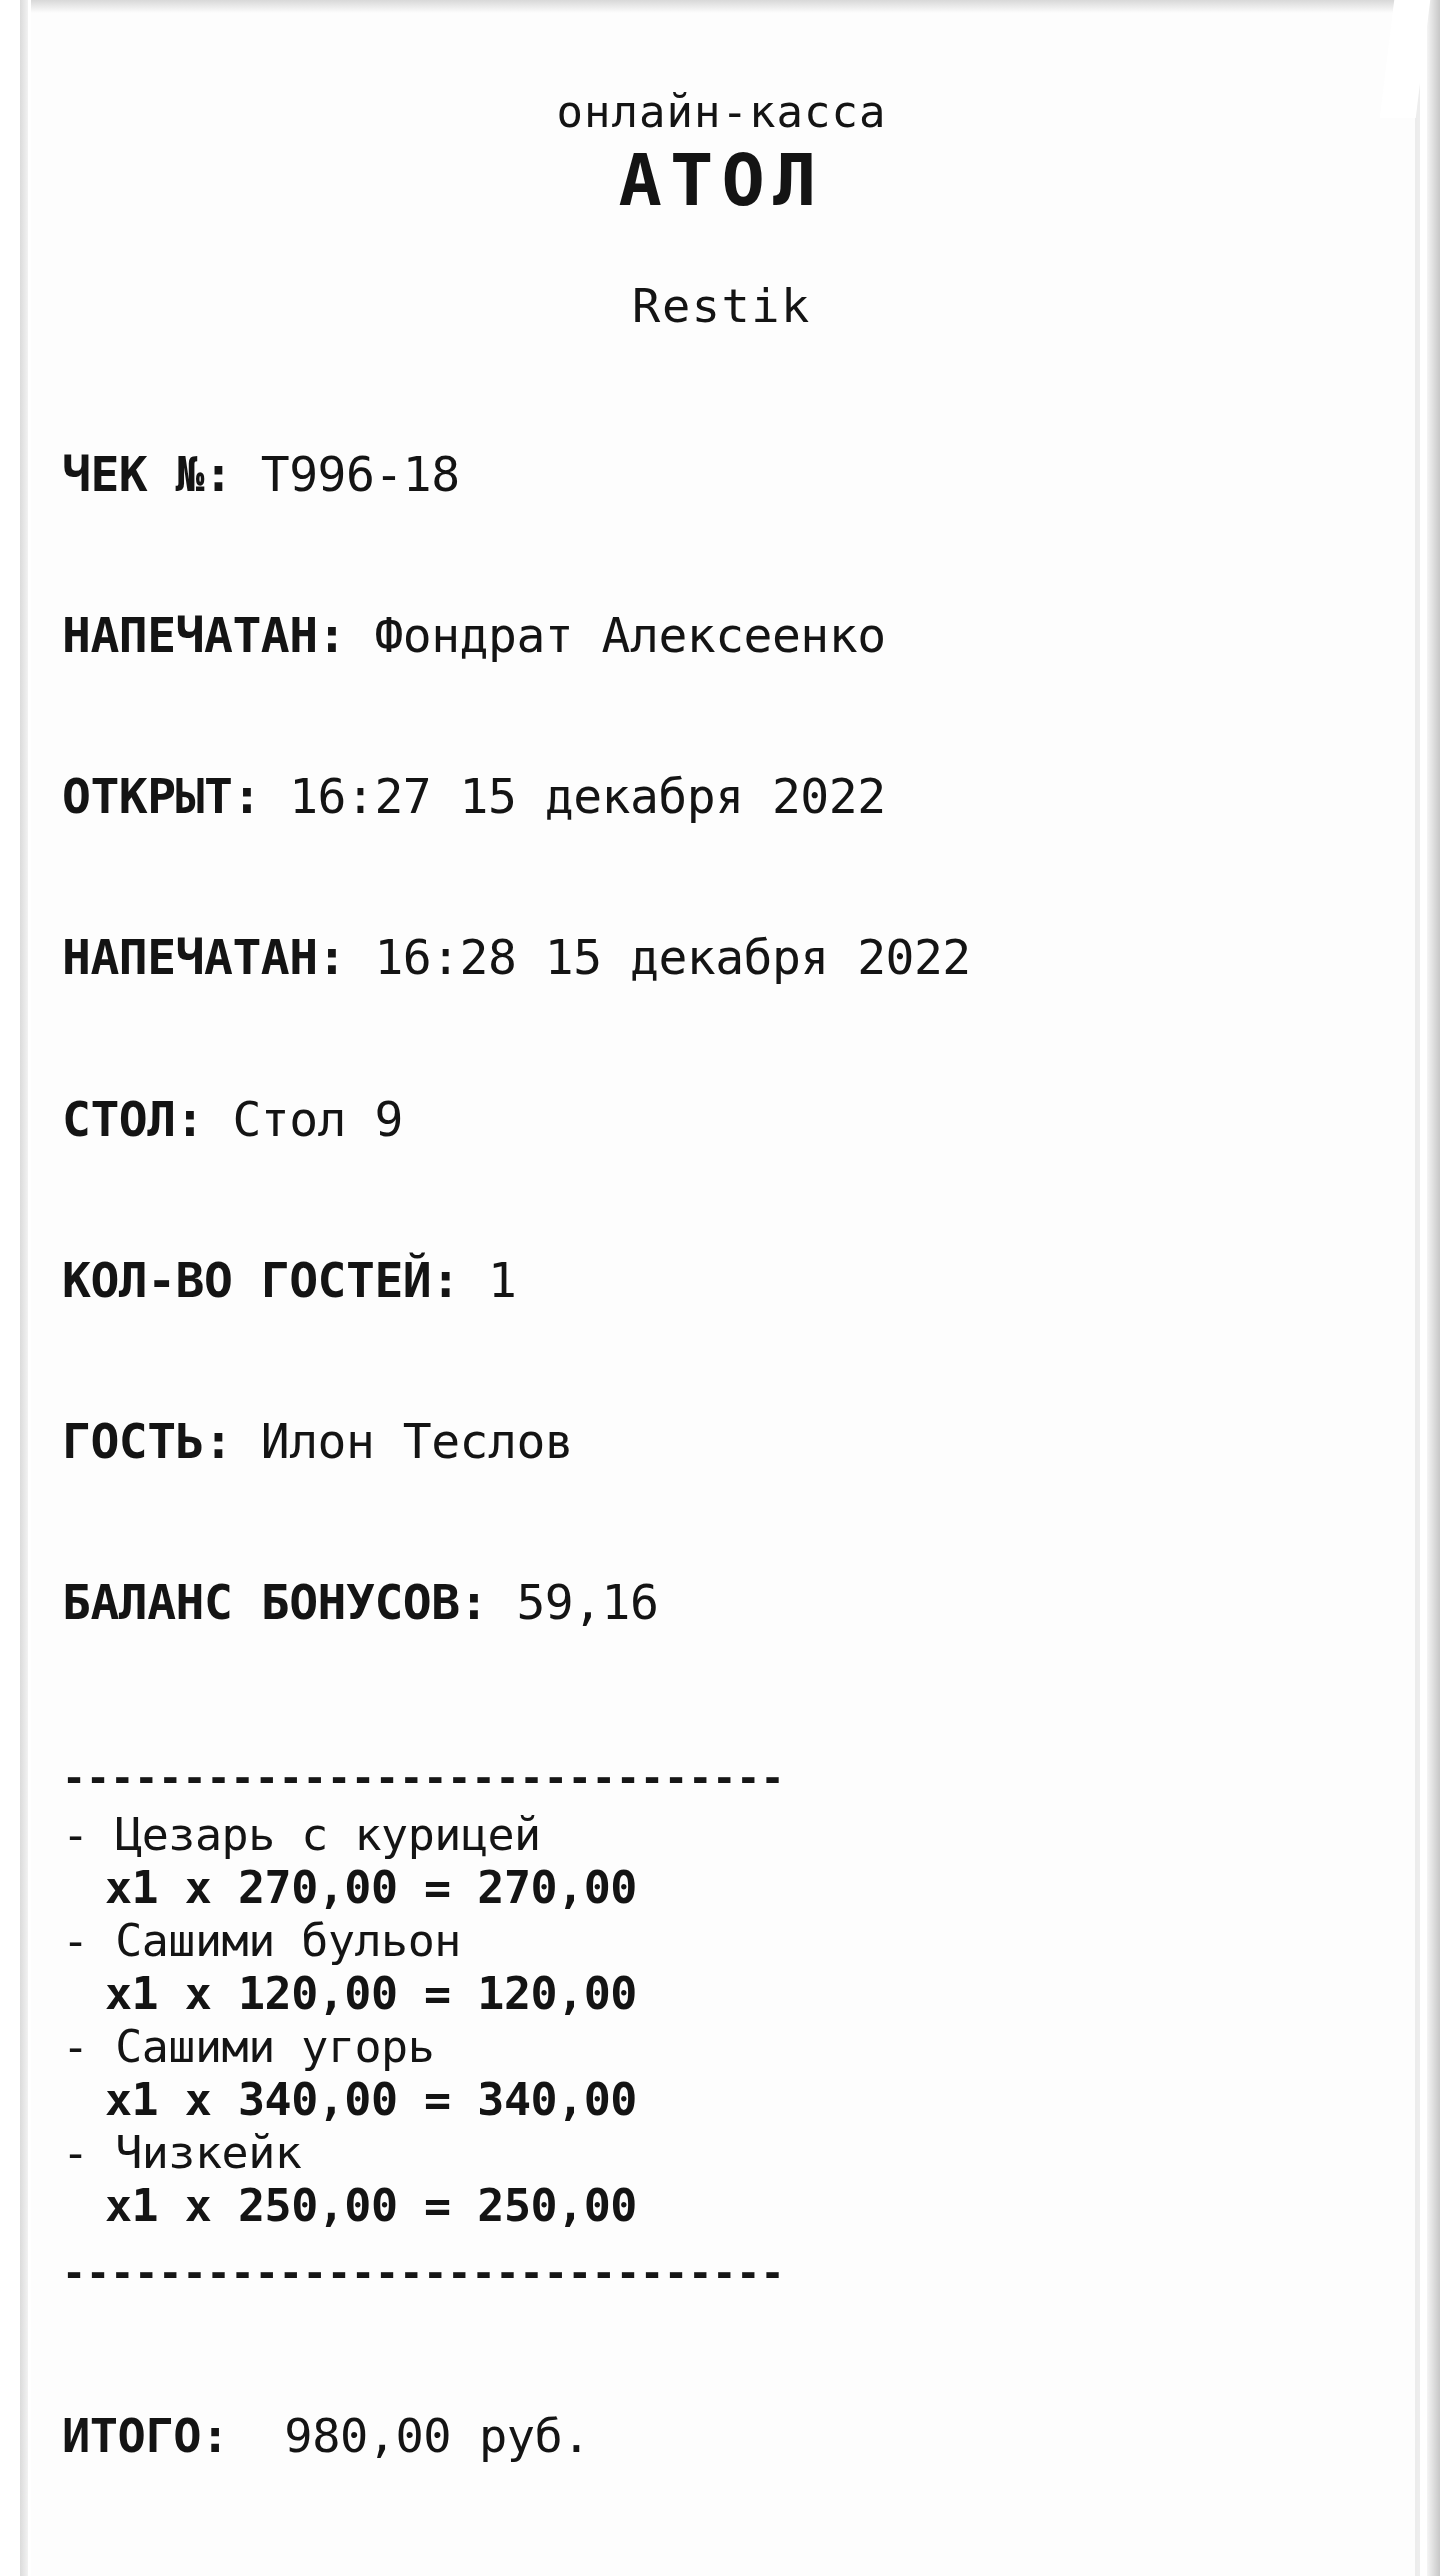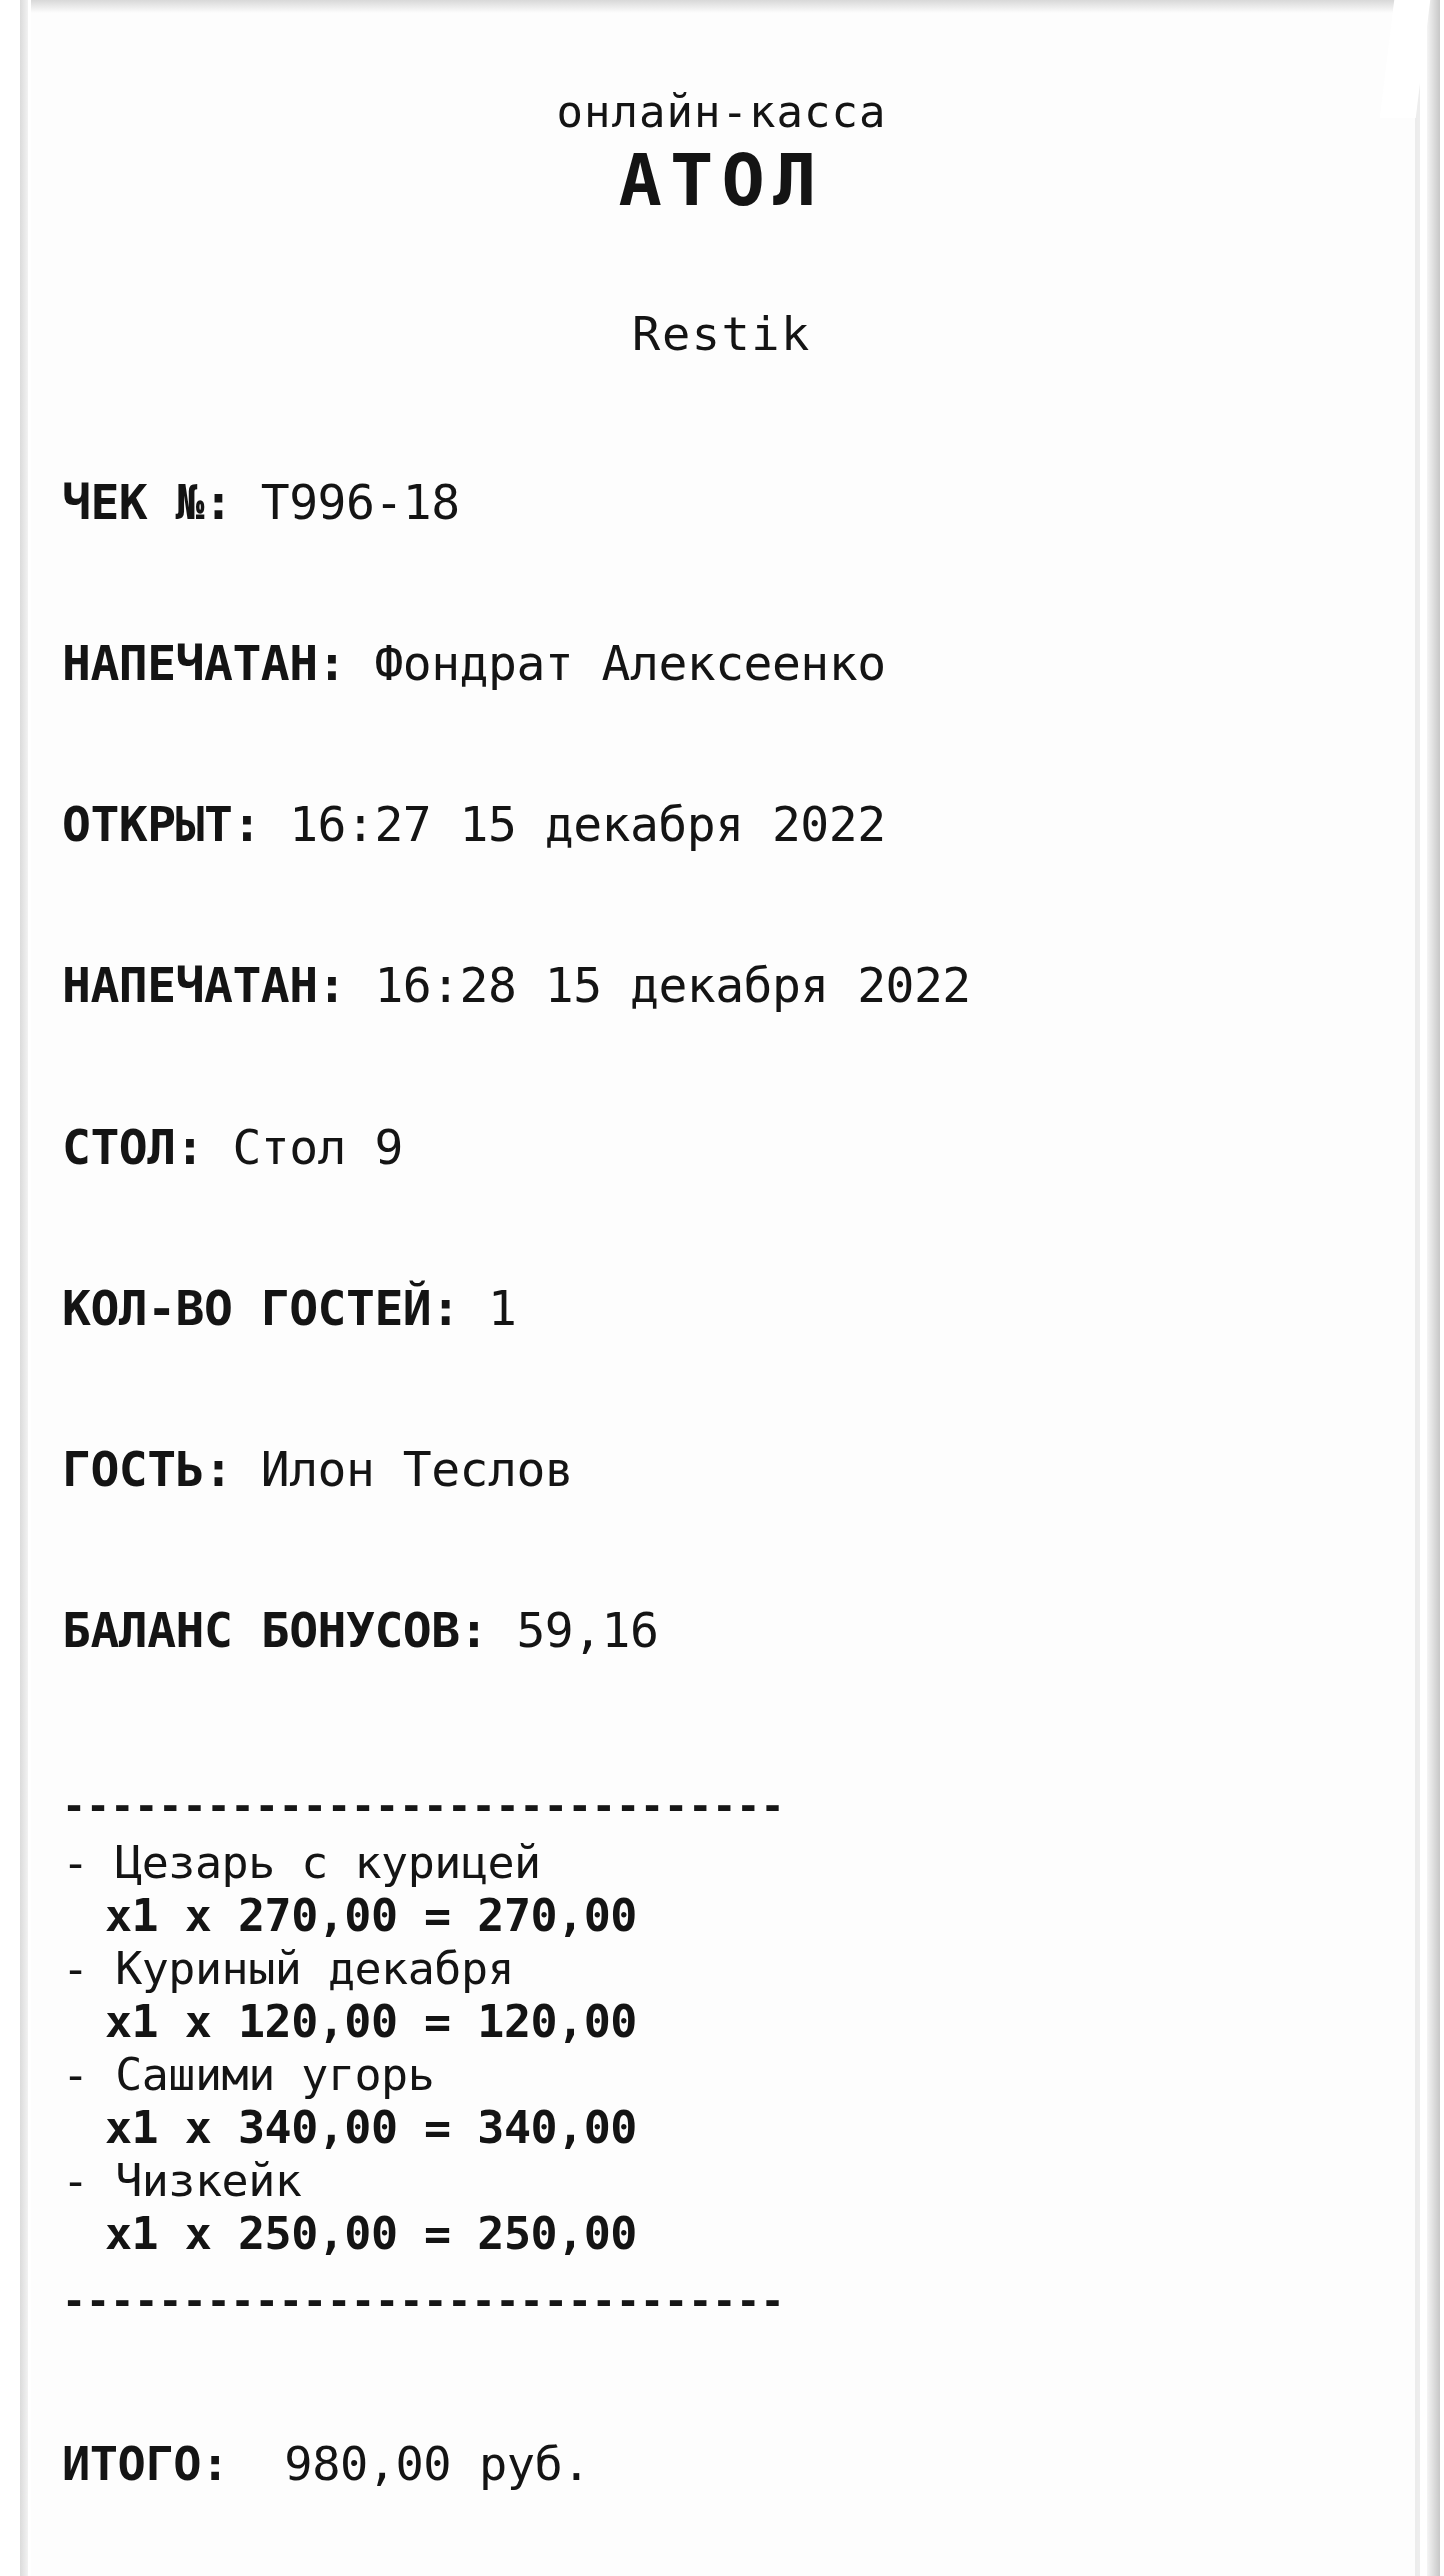--- a/index.html
+++ b/index.html
@@ -93,21 +93,21 @@
     font-weight: 400;
   }
   .brand-main {
     font-size: 72px;
     font-weight: 700;
     letter-spacing: 8.2px;
     margin-top: 1px;
   }
   .shop-name {
     font-size: 47px;
-    margin-top: 84px;
+    margin-top: 56px;
     letter-spacing: 1.5px;
   }
 
   .meta {
     margin-top: 7.2px;
     font-size: 48px;
     font-weight: 700;
     line-height: 1.12;
     white-space: pre;
   }
@@ -169,21 +169,21 @@
     </div>
 
     <div class="divider">------------------------------</div>
 
     <div class="items">
       <div>
         <div class="item-name">- Цезарь с курицей</div>
         <div class="item-calc">x1 x 270,00 = 270,00</div>
       </div>
       <div>
-        <div class="item-name">- Куриный декабря</div>
+        <div class="item-name">- Сашими бульон</div>
         <div class="item-calc">x1 x 120,00 = 120,00</div>
       </div>
       <div>
         <div class="item-name">- Сашими угорь</div>
         <div class="item-calc">x1 x 340,00 = 340,00</div>
       </div>
       <div>
         <div class="item-name">- Чизкейк</div>
         <div class="item-calc">x1 x 250,00 = 250,00</div>
       </div>

